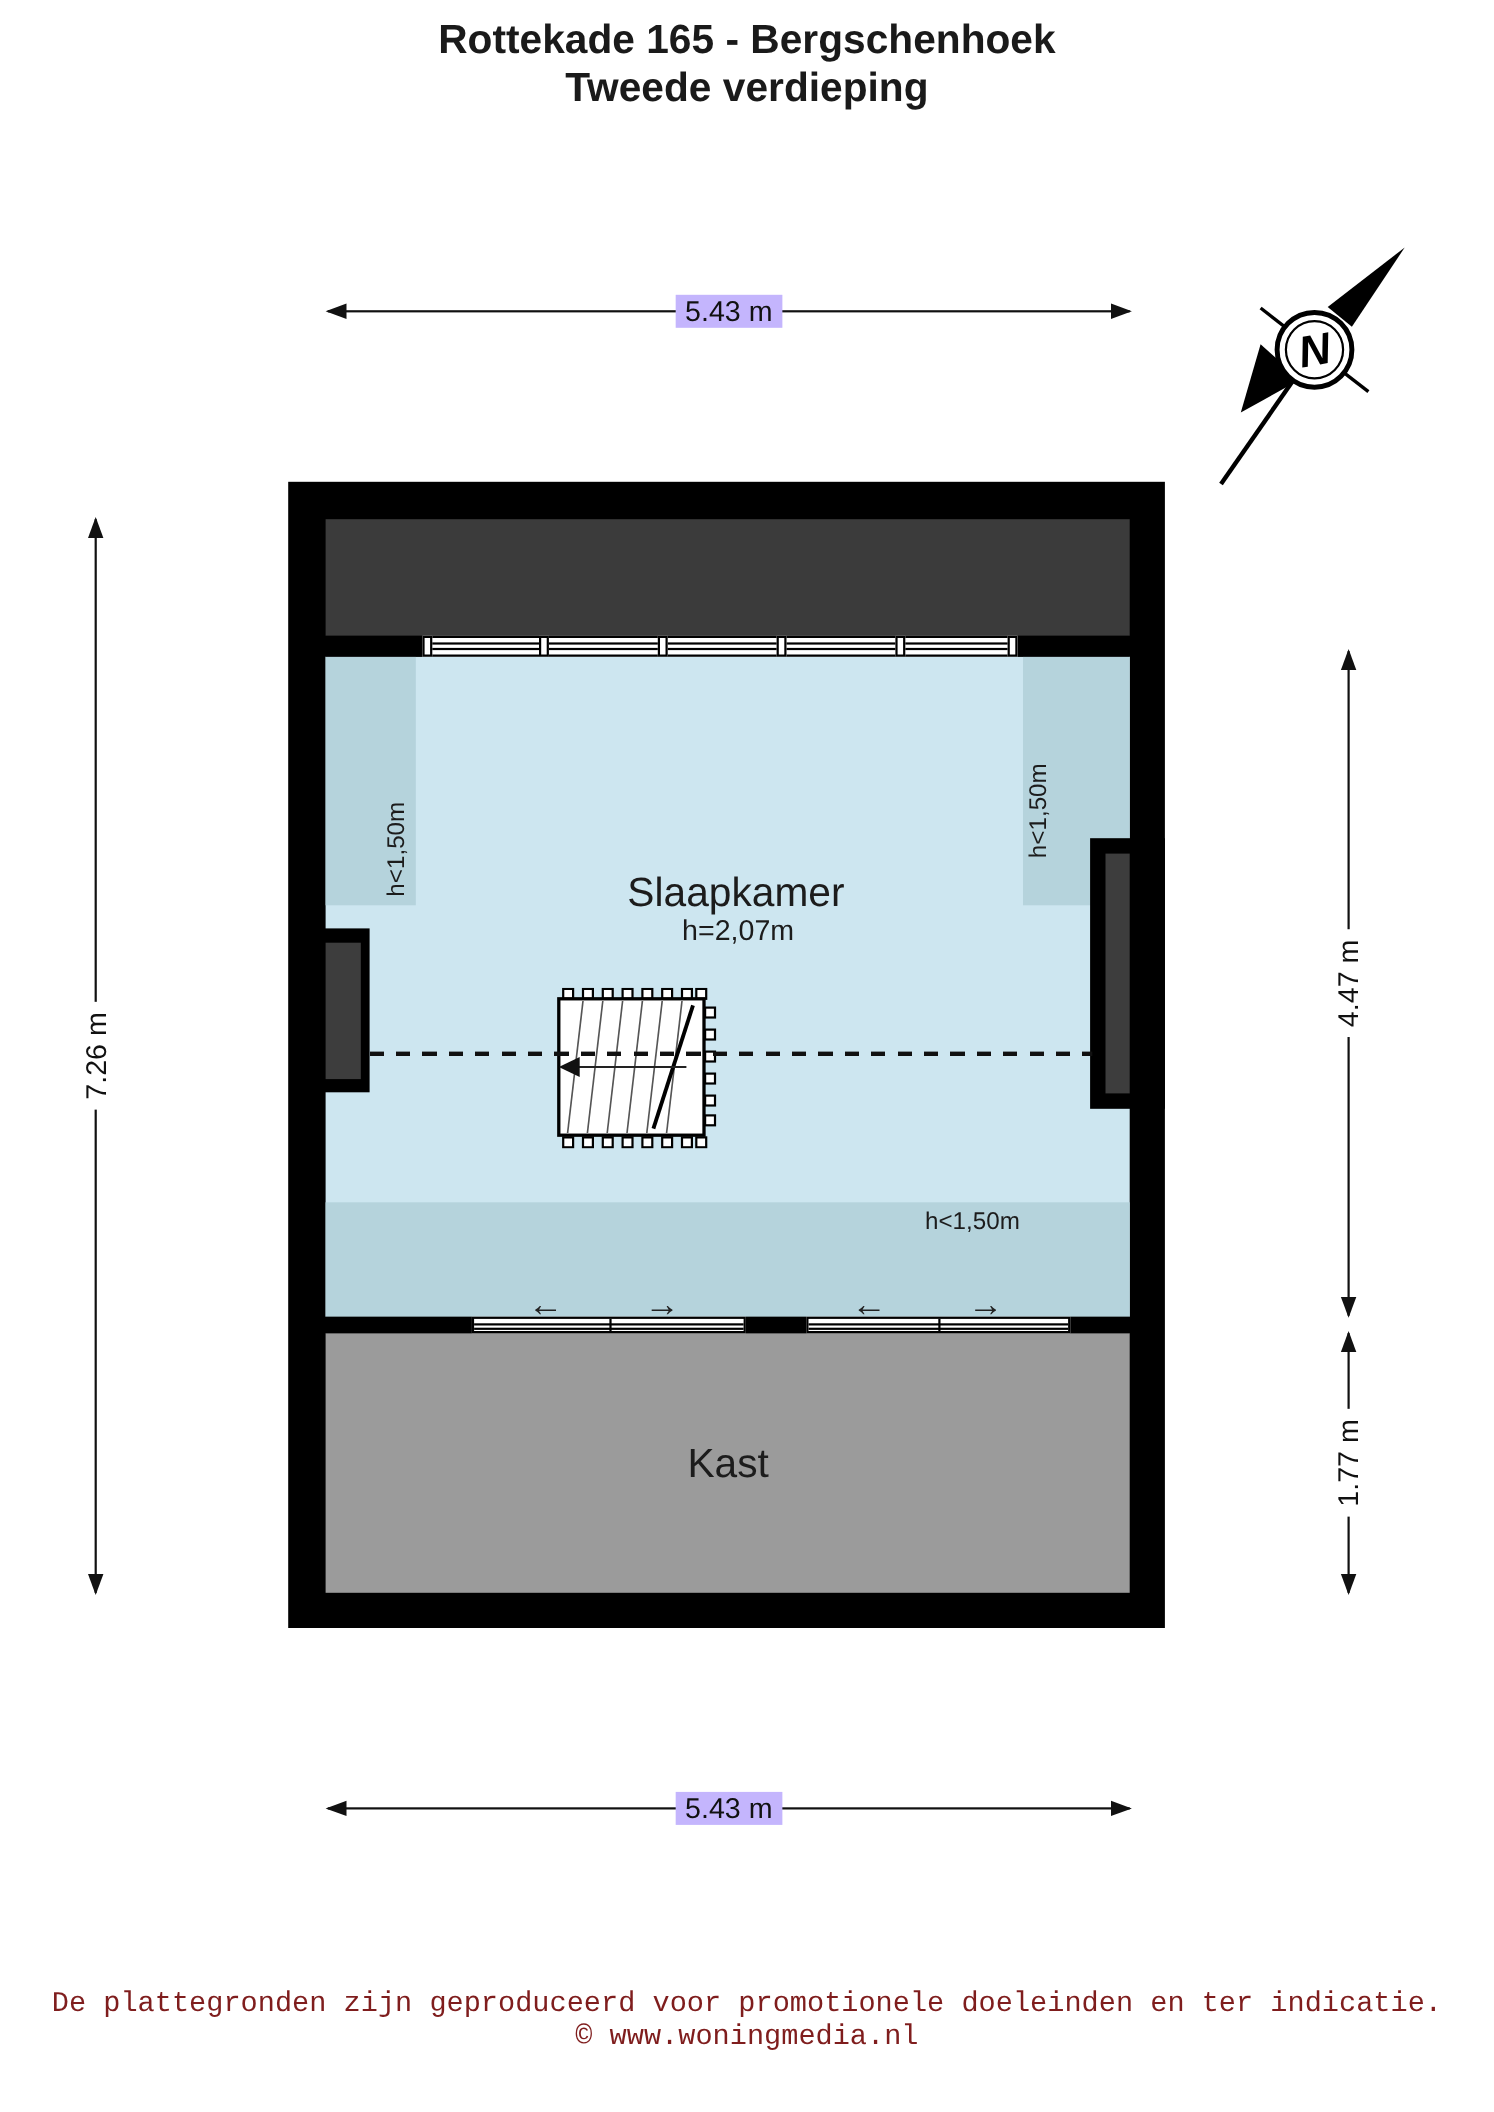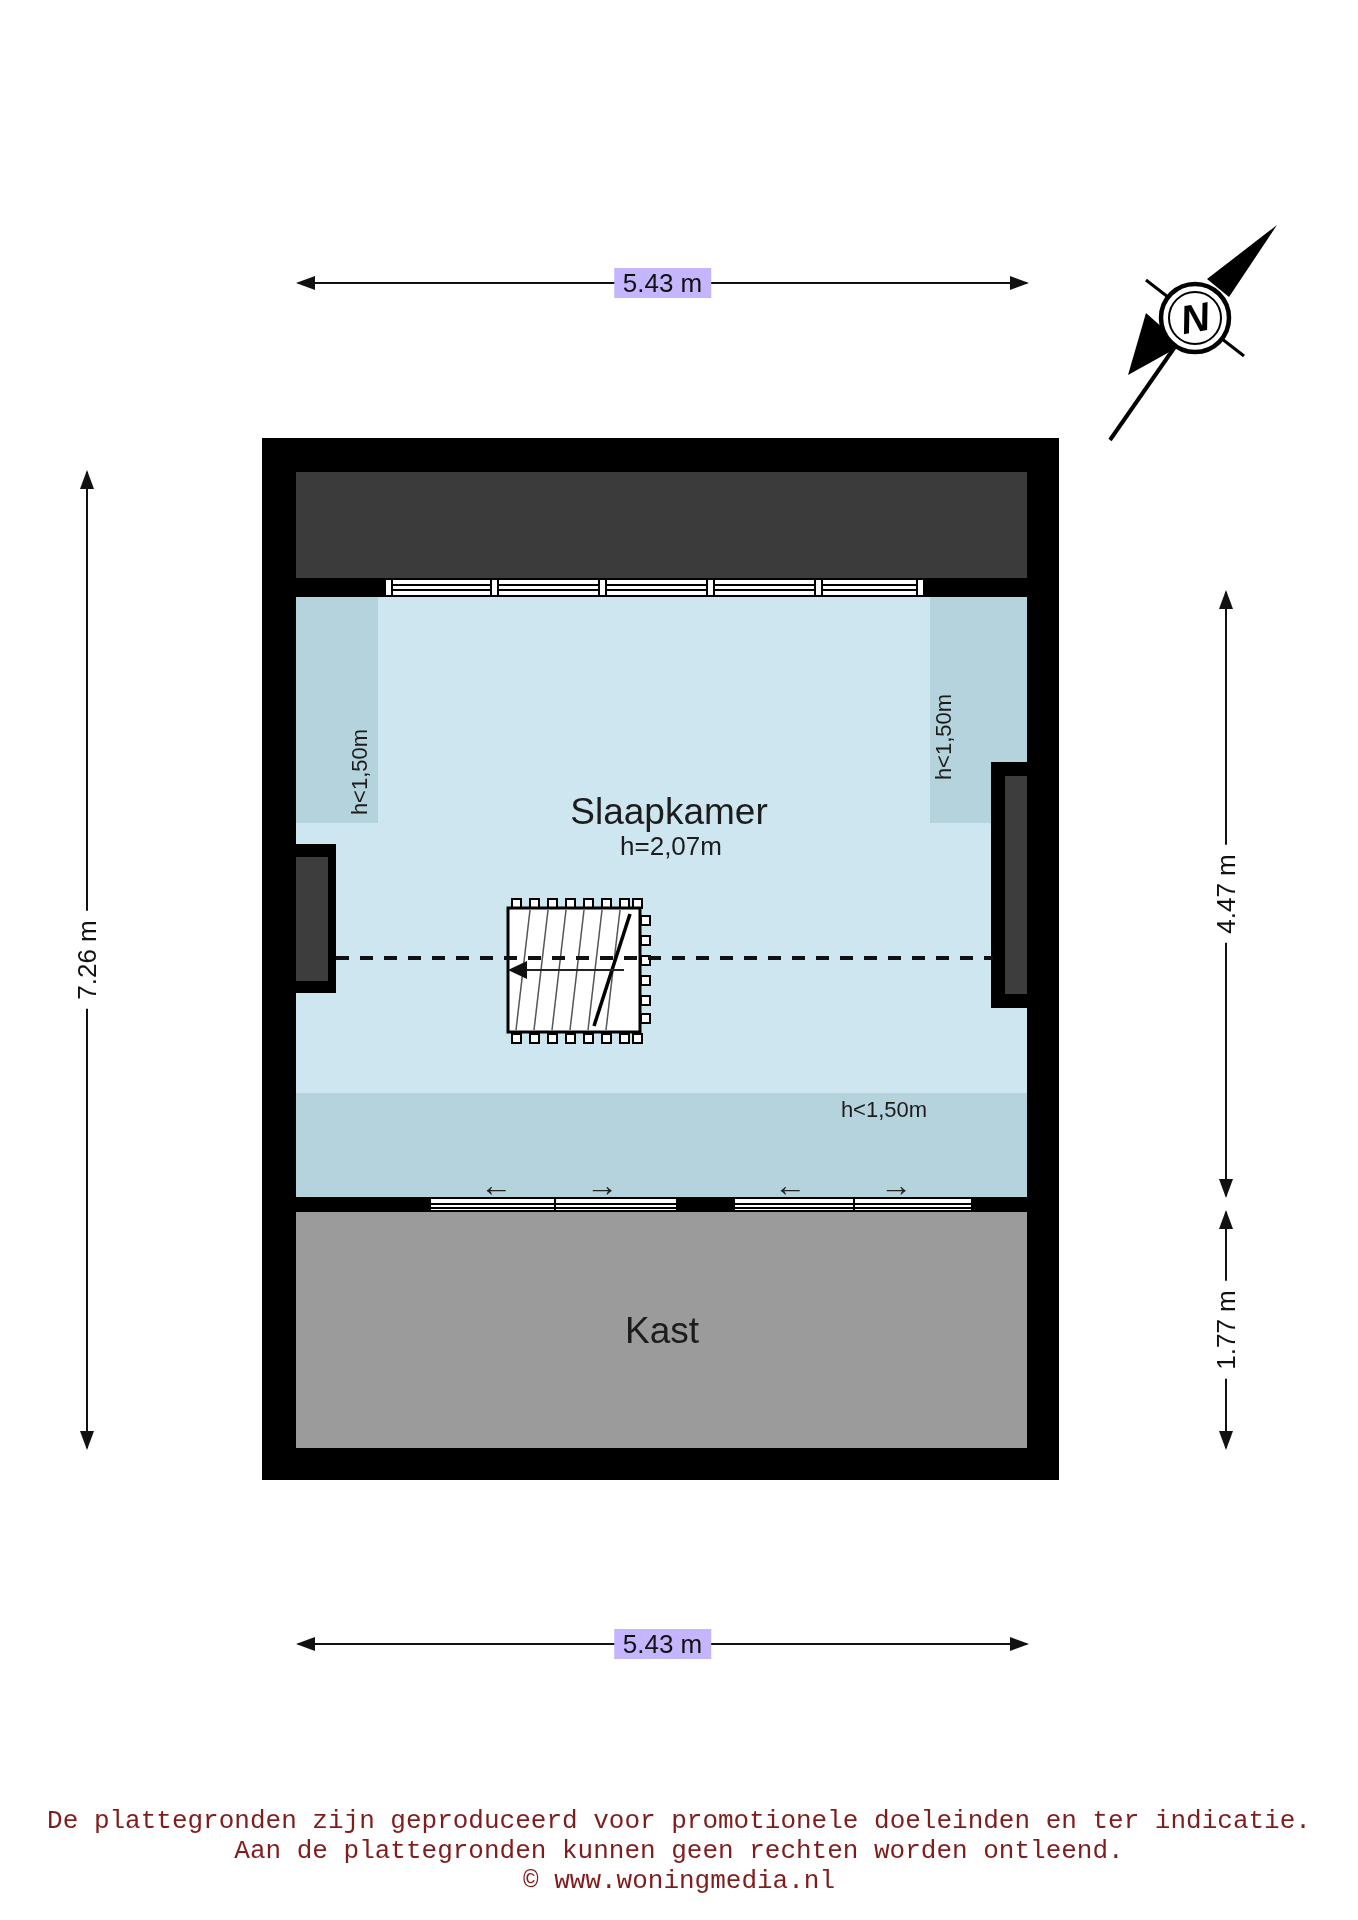--- a/index.html
+++ b/index.html
@@ -70,20 +70,24 @@
 
   
   .footer{position:absolute;top:1806px;left:0;width:100%;text-align:center;
           font-size:26px;line-height:30px;color:#7f1d1d;font-family:Liberation Mono, monospace;}
 </style>
 </head>
 <body>
 
 <div class="canvas">
 
+  <div class="title">
+    <div>Rottekade 165 - Bergschenhoek</div>
+    <div>Tweede verdieping</div>
+  </div>
 
   <svg class="abs" style="left:1090px;top:195px;" width="210" height="260" viewBox="0 0 210 260">
     <line x1="20" y1="245" x2="105" y2="123" stroke="#000" stroke-width="4"></line>
     <polygon points="187,30 139,102 117,84" fill="#000"></polygon>
     <polygon points="38,180 92,150 56,118" fill="#000"></polygon>
     <line x1="56" y1="85" x2="154" y2="161" stroke="#000" stroke-width="3"></line>
     <circle cx="105" cy="123" r="34" fill="#fff" stroke="#000" stroke-width="4.5"></circle>
     <circle cx="105" cy="123" r="26" fill="#fff" stroke="#000" stroke-width="2"></circle>
     <text x="105" y="137" text-anchor="middle" font-size="40" font-weight="bold" font-style="italic" font-family="Liberation Sans, sans-serif" transform="rotate(-10 105 123)">N</text>
   </svg>
@@ -215,17 +219,16 @@
 
   <span class="lbl room-name" style="left:669px;top:812px;">Slaapkamer</span>
   <span class="lbl room-h" style="left:671px;top:846px;">h=2,07m</span>
   <span class="lbl rot low-lbl" style="left:360px;top:772px;">h&lt;1,50m</span>
   <span class="lbl rot low-lbl" style="left:944px;top:737px;">h&lt;1,50m</span>
   <span class="lbl low-lbl" style="left:884px;top:1110px;">h&lt;1,50m</span>
   <span class="lbl room-name" style="left:662px;top:1331px;">Kast</span>
 
   <div class="footer">
     <div>De plattegronden zijn geproduceerd voor promotionele doeleinden en ter indicatie.</div>
-    <div>Aan de plattegronden kunnen geen rechten worden ontleend.</div>
     <div>© www.woningmedia.nl</div>
   </div>
 
 </div>
 
 </body></html>

